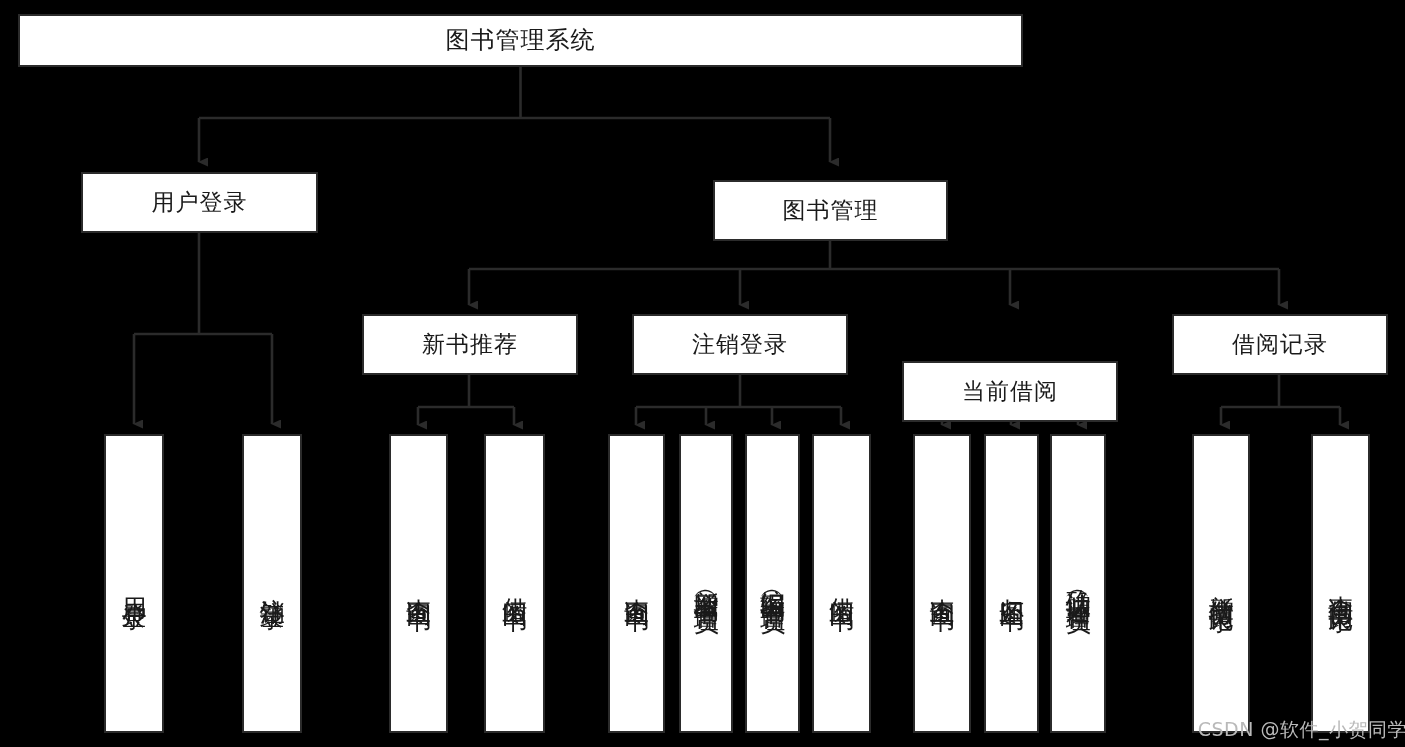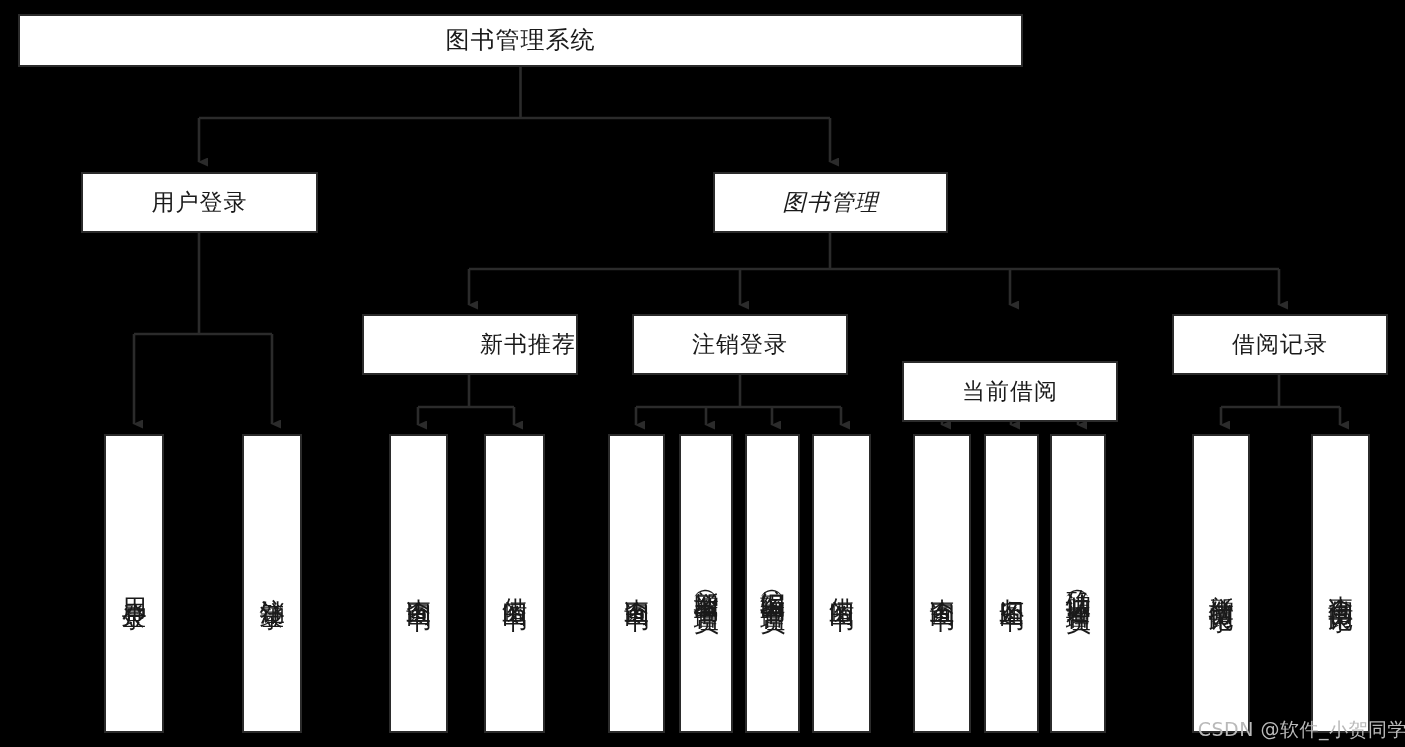--- a/index.html
+++ b/index.html
@@ -129,25 +129,25 @@
     </g>
   </svg>
 
   <div class="node horizontal root" style="left:18px; top:14px; width:1005px; height:53px;">
     <span>图书管理系统</span>
   </div>
 
   <div class="node horizontal" style="left:81px; top:172px; width:237px; height:61px;">
     <span>用户登录</span>
   </div>
-  <div class="node horizontal" style="left:713px; top:172px; width:235px; height:61px;font-style:italic;">
+  <div class="node horizontal" style="left:713px; top:180px; width:235px; height:61px;">
     <span>图书管理</span>
   </div>
 
-  <div class="node horizontal" style="left:362px; top:314px; width:216px; height:61px;justify-content:flex-end;">
+  <div class="node horizontal" style="left:362px; top:314px; width:216px; height:61px;">
     <span>新书推荐</span>
   </div>
   <div class="node horizontal" style="left:632px; top:314px; width:216px; height:61px;">
     <span>注销登录</span>
   </div>
   <div class="node horizontal" style="left:902px; top:314px; width:216px; height:61px;margin-top:47px;">
     <span>当前借阅</span>
   </div>
   <div class="node horizontal" style="left:1172px; top:314px; width:216px; height:61px;">
     <span>借阅记录</span>

